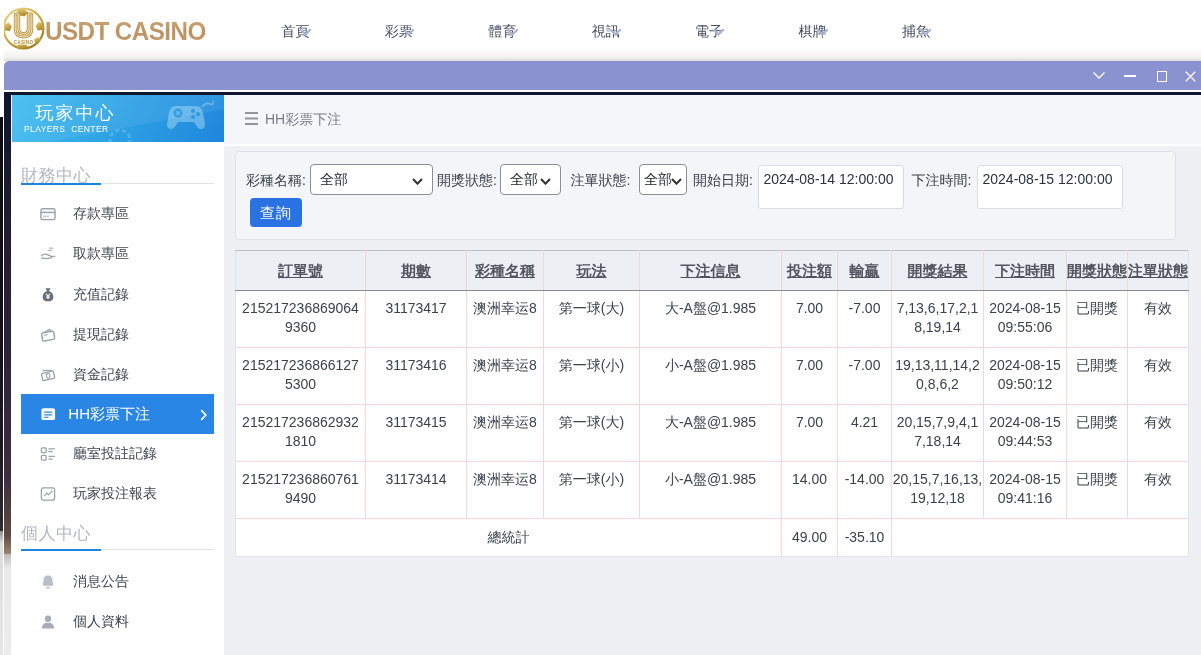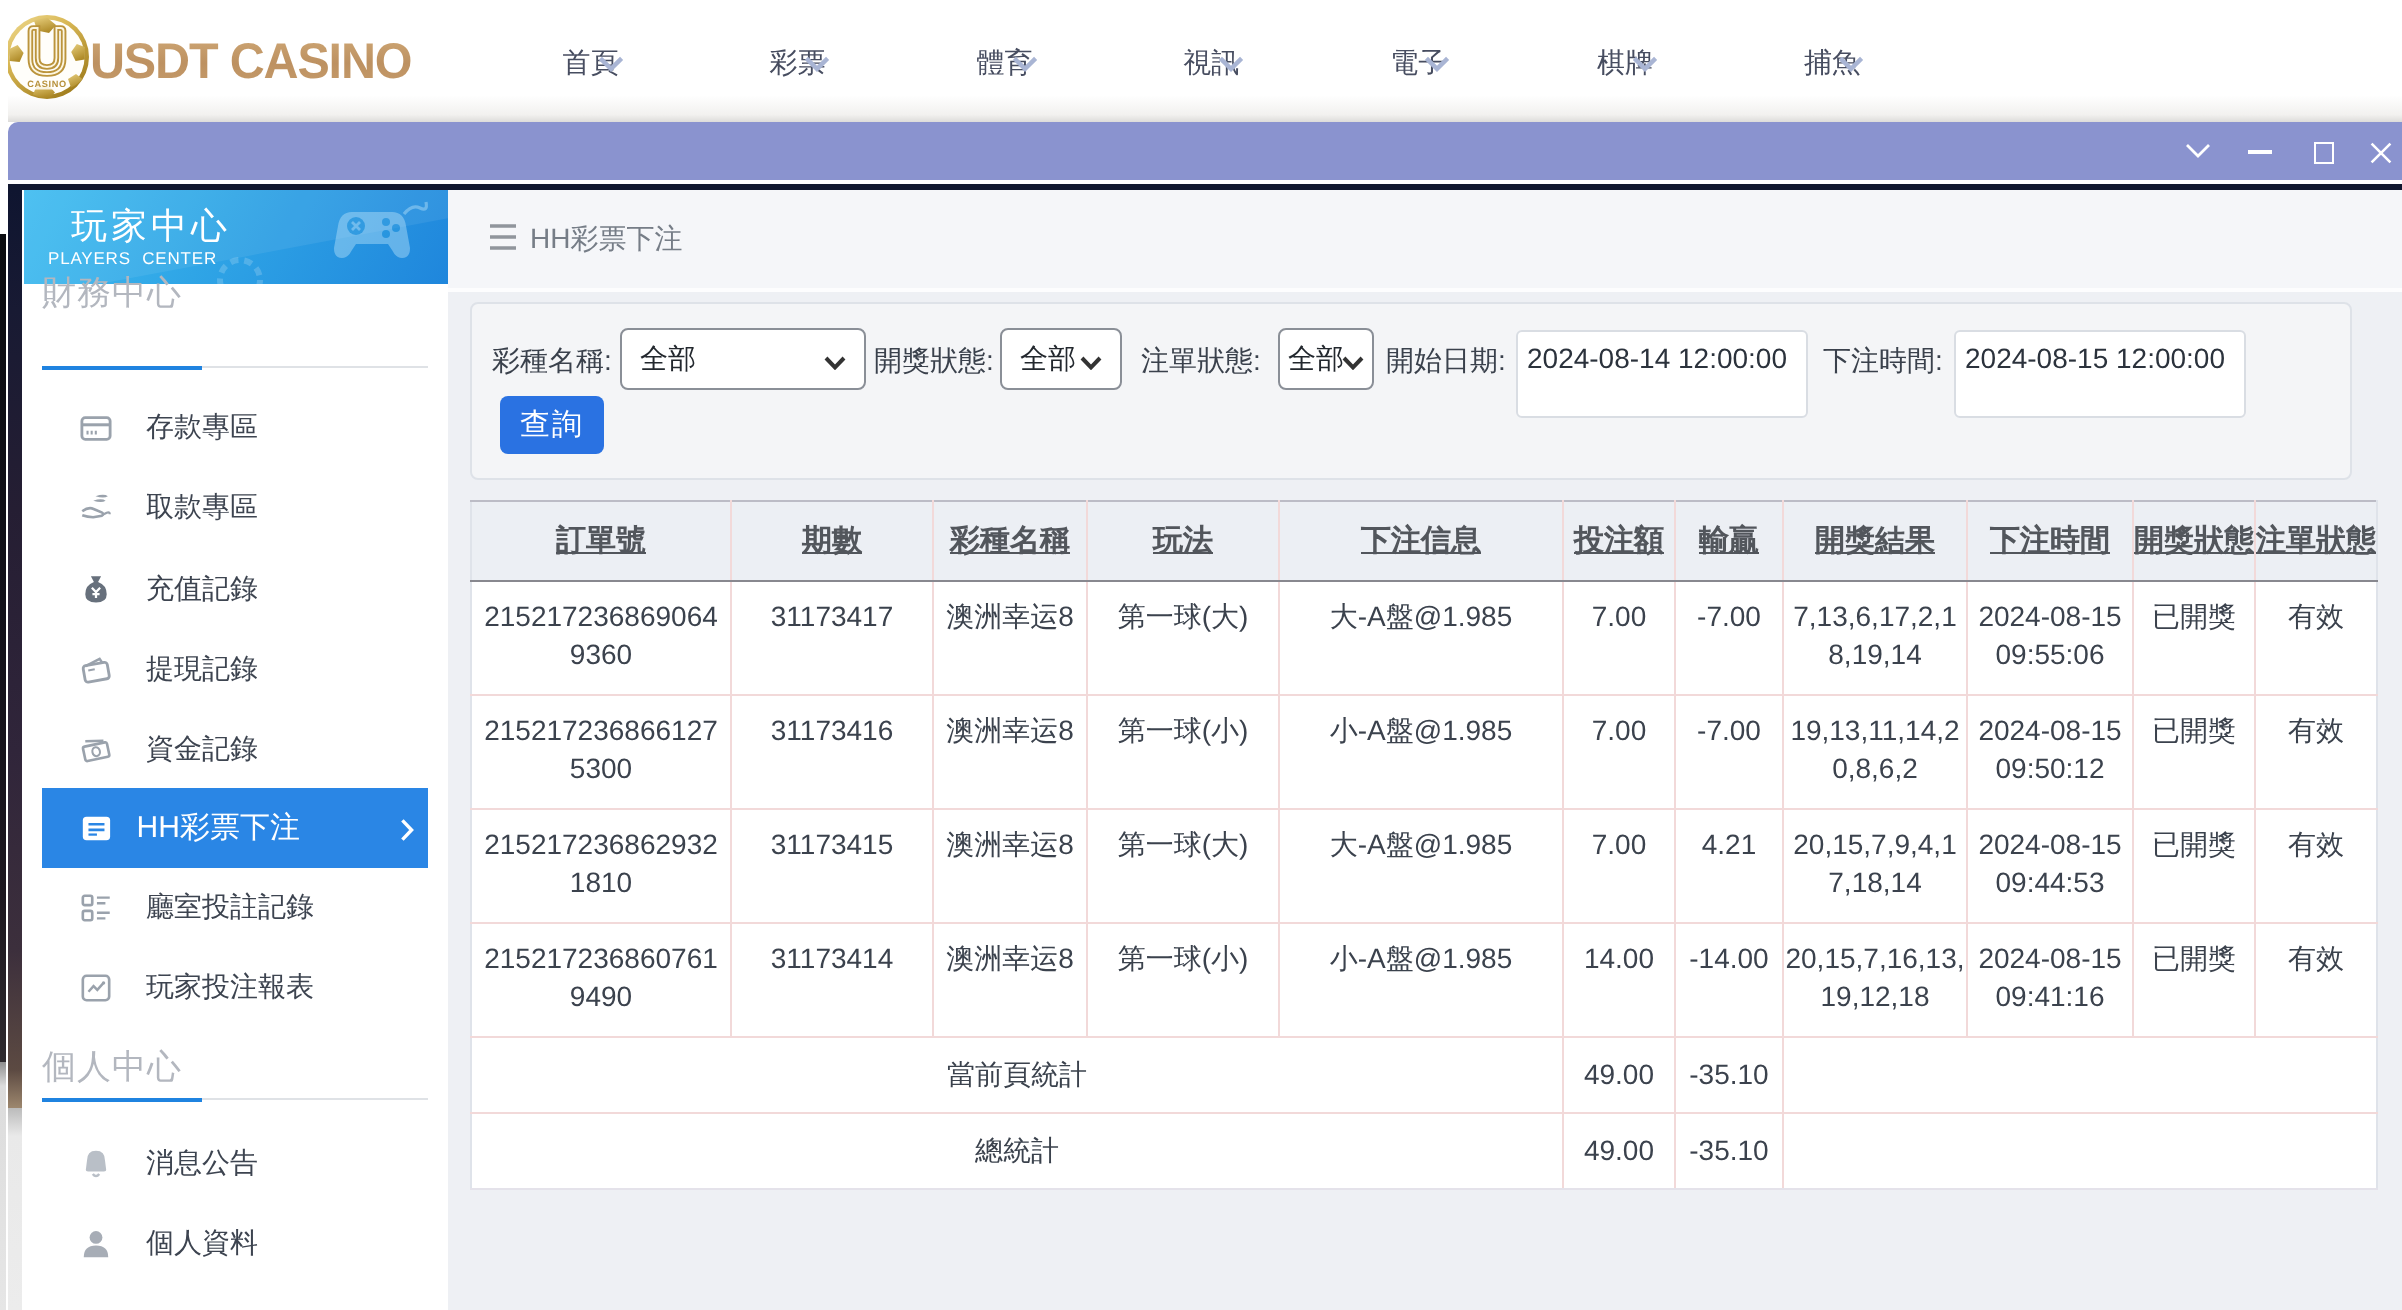--- a/index.html
+++ b/index.html
@@ -225,21 +225,21 @@
     <div class="abs micon" style="top:582px"><svg viewBox="0 0 17 17">
         <path d="M8.5 1.5 Q13.3 1.5 13.3 6.8 L13.8 10.8 Q14.3 12.5 12.6 12.5 L4.4 12.5 Q2.7 12.5 3.2 10.8 L3.7 6.8 Q3.7 1.5 8.5 1.5 Z" fill="#b9bfc7"></path>
         <path d="M6.8 13.8 Q8.5 16 10.2 13.8" stroke="#b9bfc7" stroke-width="1.4" fill="none"></path>
       </svg></div>
     <div class="abs mitem" style="top:582px">消息公告</div>
     <div class="abs micon" style="top:622px"><svg viewBox="0 0 17 17">
         <circle cx="8.5" cy="5" r="3.4" fill="#a7adb6"></circle>
         <path d="M2 15.5 Q2 9.3 8.5 9.3 Q15 9.3 15 15.5 Z" fill="#a7adb6"></path>
       </svg></div>
     <div class="abs mitem" style="top:622px">個人資料</div>
-    <div class="sectitle" style="top:135px">財務中心</div>
+    <div class="sectitle" style="top:164px">財務中心</div>
     <div class="secline-blue" style="top:182.5px"></div>
     <div class="secline-gray" style="top:183px"></div>
     <div class="sectitle" style="top:522px">個人中心</div>
     <div class="secline-blue" style="top:548.5px"></div>
     <div class="secline-gray" style="top:549px"></div>
   </div>
 
 <svg class="abs" id="crumb-ic" viewBox="0 0 13 13">
     <path d="M0 1 H13 M0 6.5 H13 M0 12 H13" stroke="#90959c" stroke-width="1.8"></path>
   </svg>
@@ -337,26 +337,20 @@
         <td>澳洲幸运8</td>
         <td>第一球(小)</td>
         <td>小-A盤@1.985</td>
         <td>14.00</td>
         <td>-14.00</td>
         <td>20,15,7,16,13,<br>19,12,18</td>
         <td>2024-08-15<br>09:41:16</td>
         <td>已開獎</td>
         <td>有效</td>
       </tr>
-<tr class="sum">
-        <td colspan="5">當前頁統計</td>
-        <td>49.00</td>
-        <td>-35.10</td>
-        <td colspan="4"></td>
-      </tr>
 <tr class="sum sum2">
         <td colspan="5">總統計</td>
         <td>49.00</td>
         <td>-35.10</td>
         <td colspan="4"></td>
       </tr>
 </tbody>
   </table>
 
 </body></html>

